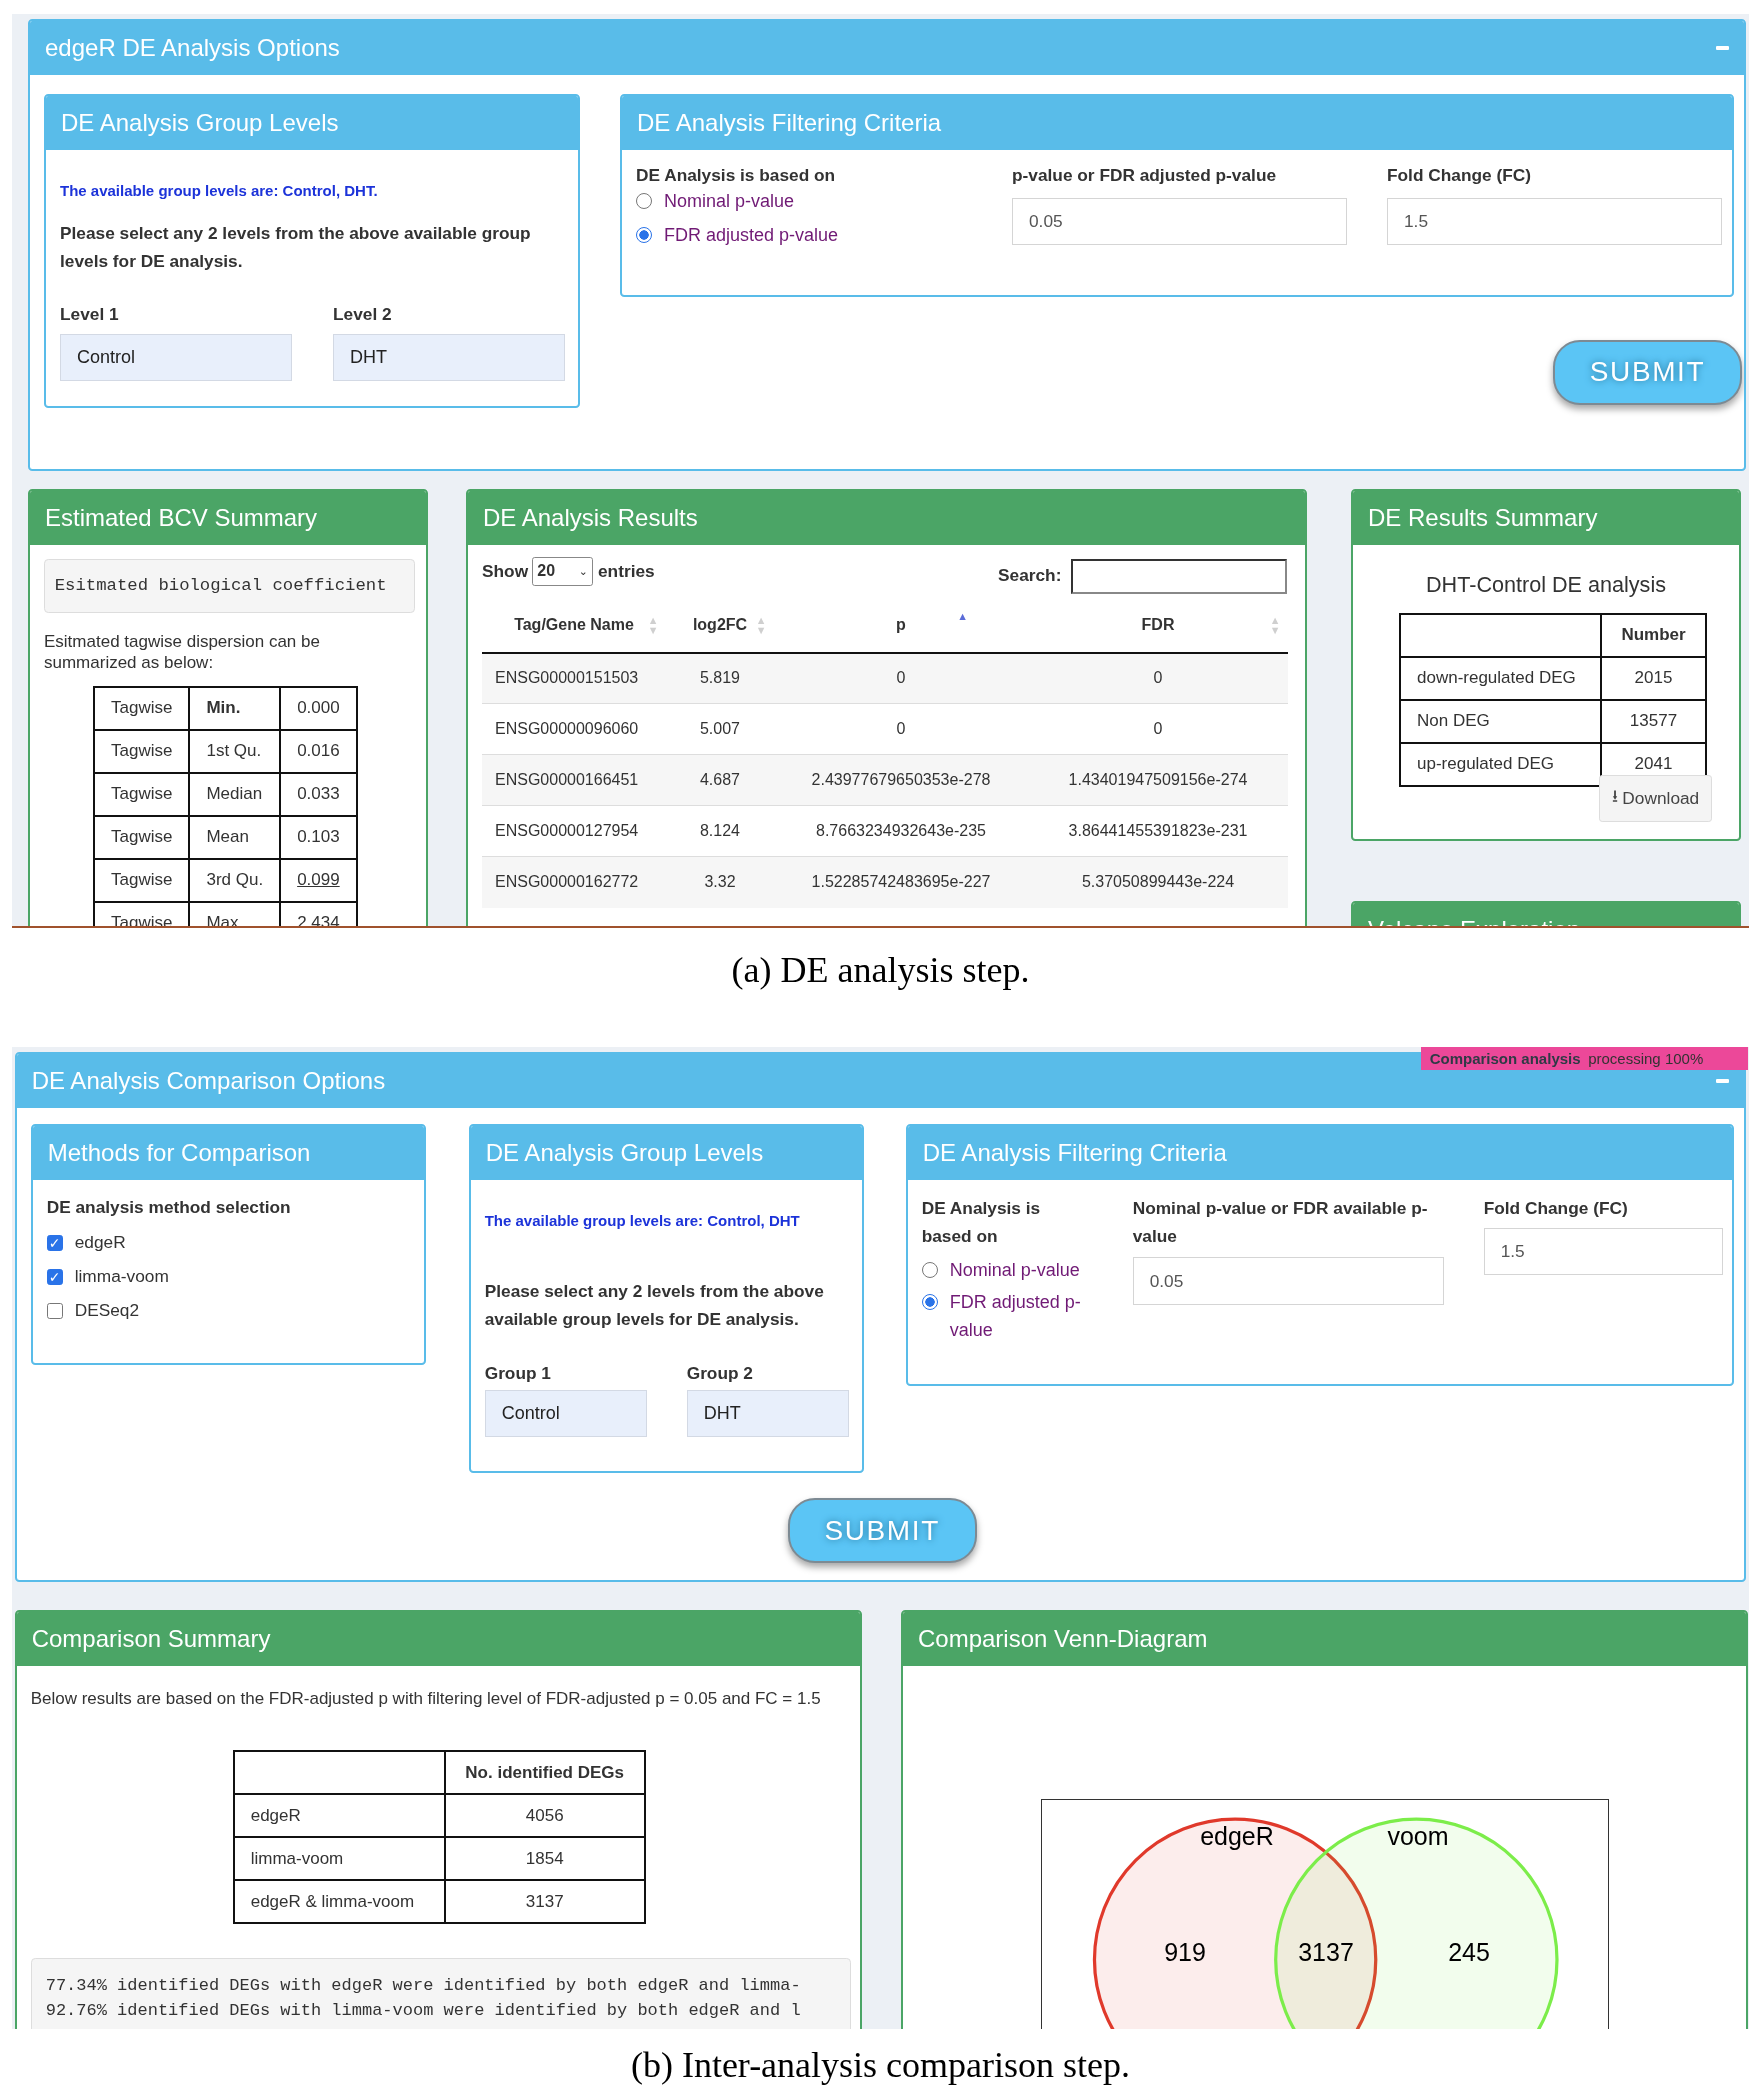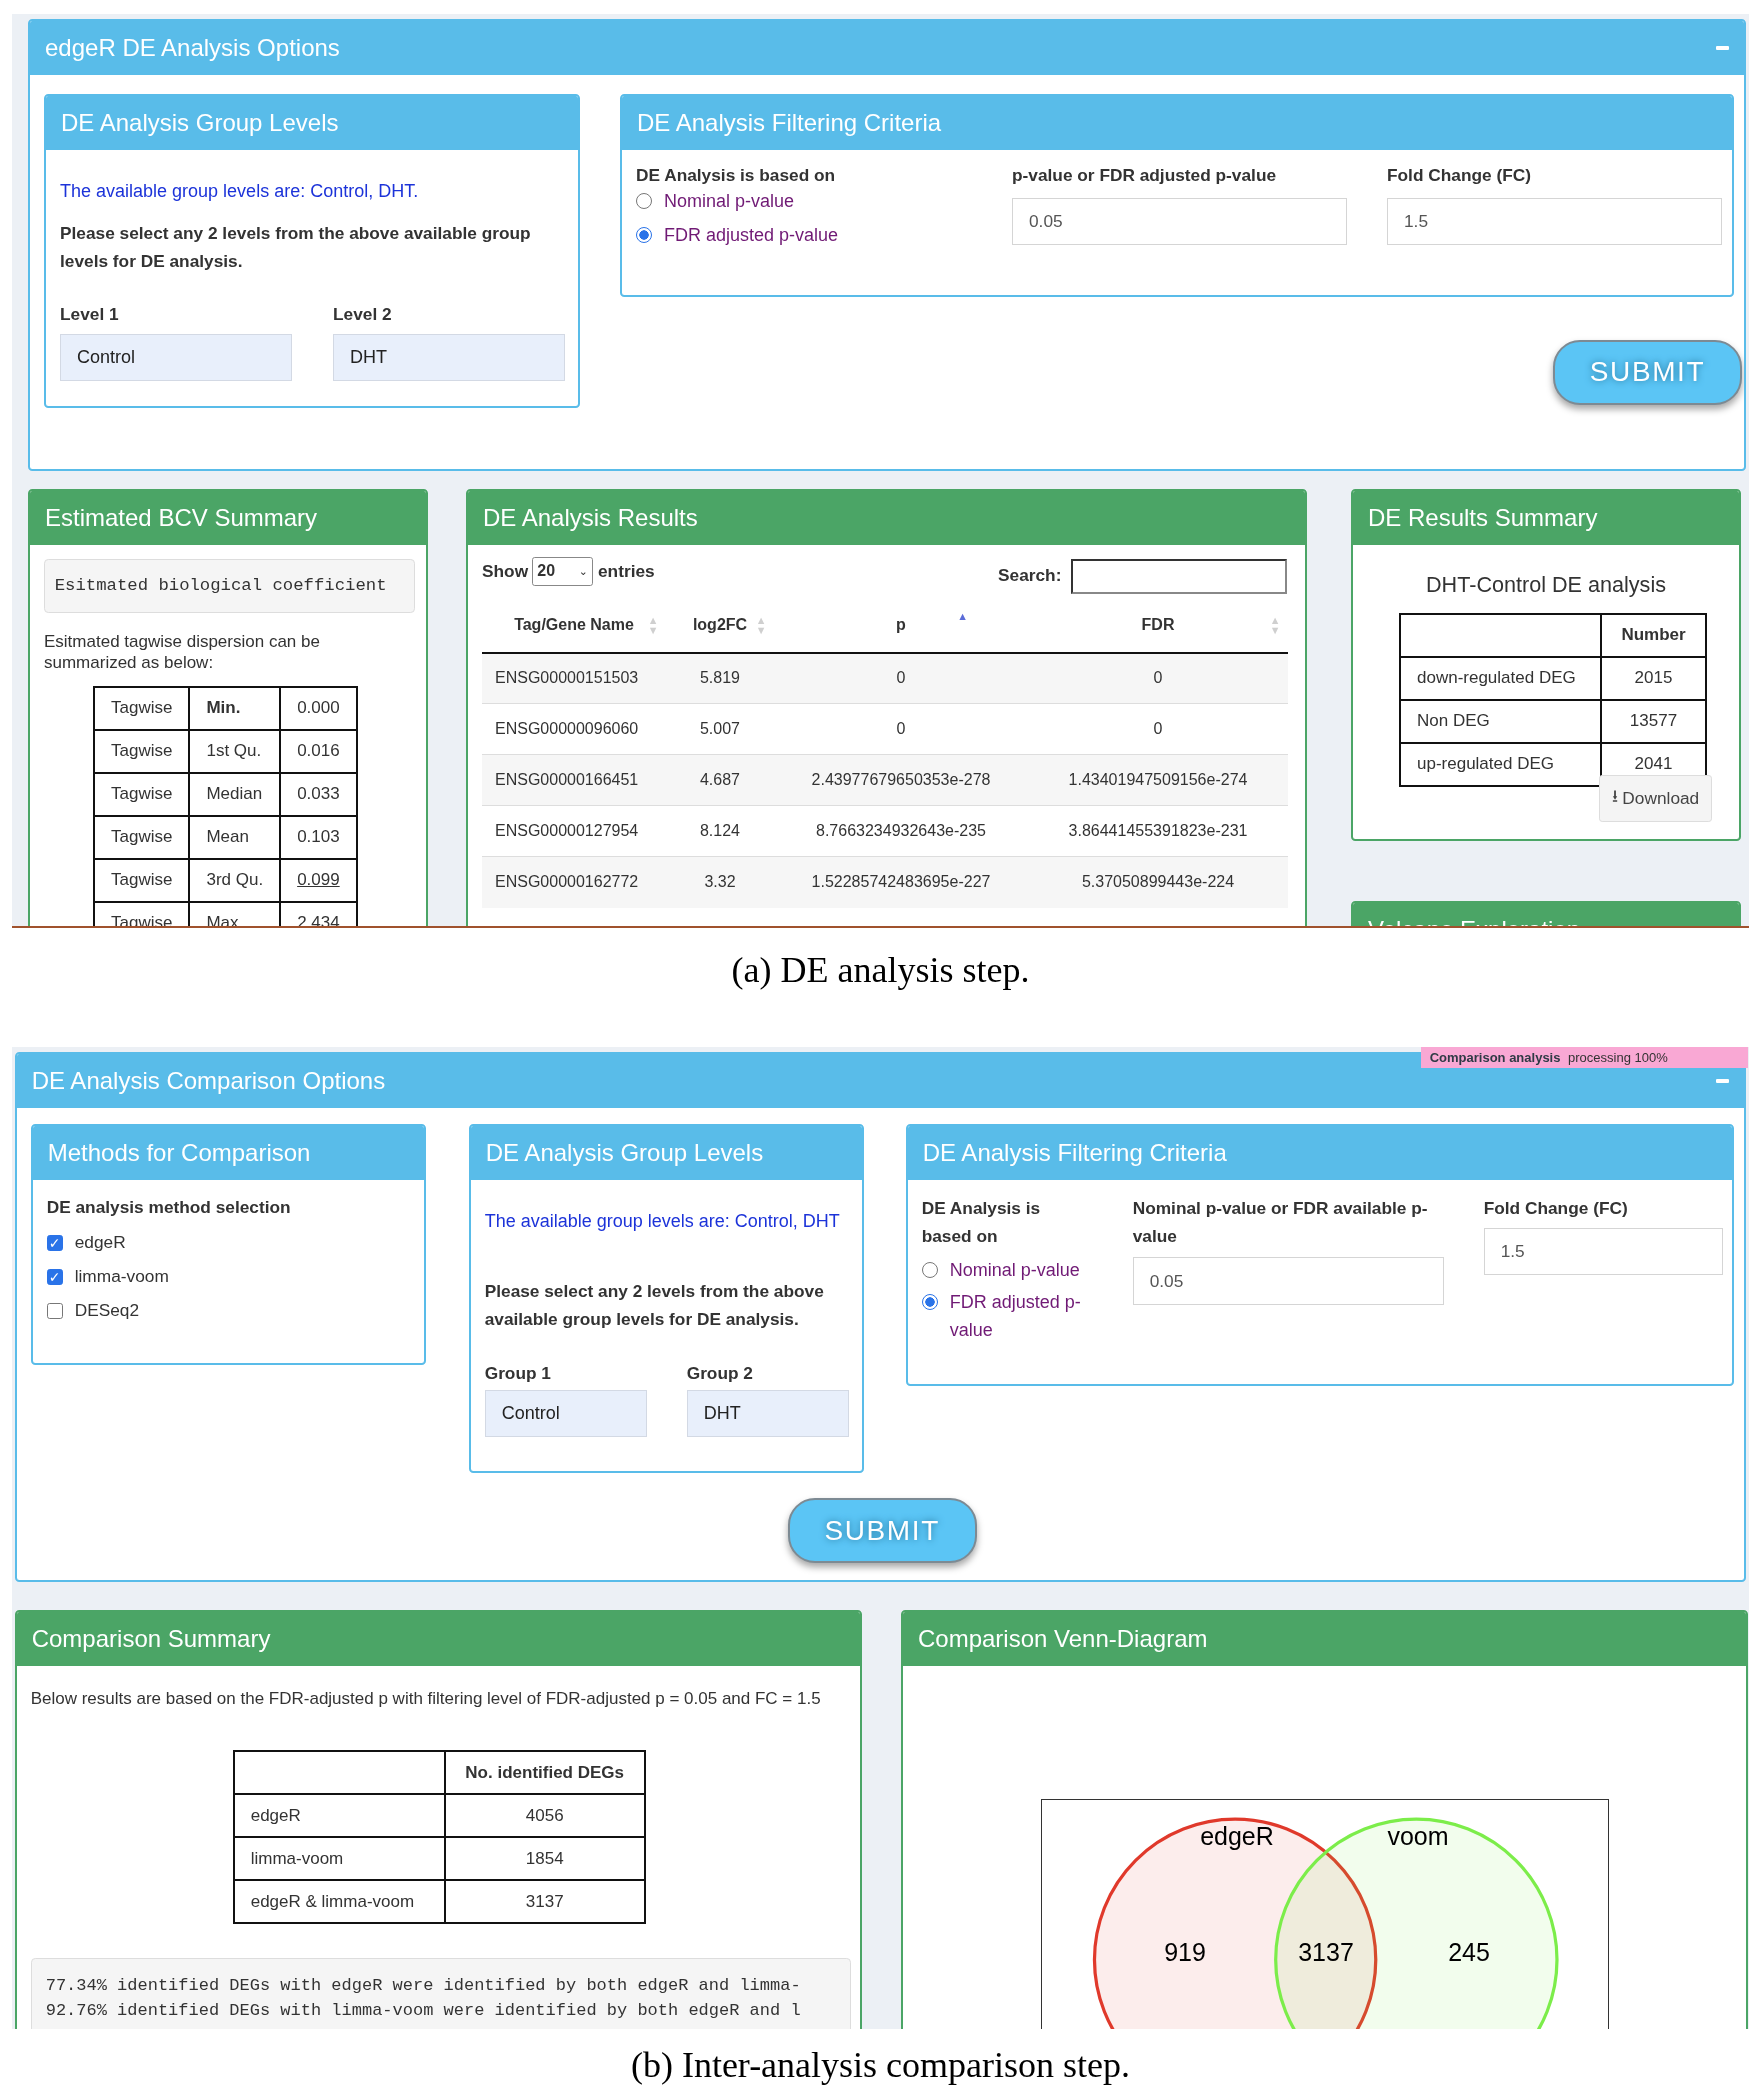--- a/index.html
+++ b/index.html
@@ -17,21 +17,21 @@
   .box.blue { border: 2.2px solid #59bce9; }
   .box.green { border: 2.2px solid #4ba566; }
   .box-header { height: 54px; padding: 0 15px; display: flex; align-items: center;
     font-size: 24px; color: #fff; }
   .blue > .box-header { background: #59bce9; }
   .green > .box-header { background: #4ba566; }
   .box-header .collapse { margin-left: auto; width: 13px; height: 3.8px; background: #fff; border-radius: 1.1px; }
 
   .lbl { font-weight: bold; font-size: 17.3px; color: #333; position: absolute; }
   .txt { font-size: 17.3px; position: absolute; }
-  .blue-note { color: #1c33d9; font-weight: normal; font-size: 18px; position: absolute; line-height: 28px; }
+  .blue-note { color: #1c33d9; font-weight: bold; font-size: 15px; position: absolute; line-height: 28px; }
   .bold-note { font-weight: bold; font-size: 17.3px; position: absolute; line-height: 28px; color: #333; }
 
   .sel-box { position: absolute; height: 47px; background: #e8effb; border: 1.6px solid #d3d9e4;
     font-size: 18px; padding-left: 16px; display: flex; align-items: center; color: #222; }
   .inp { position: absolute; height: 47px; background: #fff; border: 1.6px solid #d5d5d5;
     font-size: 17.3px; color: #555; padding-left: 16px; display: flex; align-items: center; }
 
   .radio { position: absolute; display: flex; align-items: center; font-size: 18px; color: #701a75; line-height: 28px; }
   .radio .dot { width: 16px; height: 16px; border-radius: 50%; border: 1.6px solid #777; margin-right: 12px; flex: none; background: #fff; }
   .radio .dot.on { border-color: #2a73e8; background: radial-gradient(circle, #2a73e8 45%, #fff 50%); }
@@ -54,21 +54,21 @@
   .dt-table { position: absolute; border-collapse: collapse; font-size: 16px; color: #333; }
   .dt-table th { height: 54px; font-weight: bold; border-bottom: 2.2px solid #111; position: relative; }
   .dt-table td { height: 51px; text-align: center; border-top: 1.6px solid #ddd; }
   .dt-table tr.odd td { background: #f6f6f6; }
   .sort { position: absolute; right: 7.6px; top: 16px; color: #cfcfcf; font-size: 10.8px; line-height: 10.8px; }
   .sort.asc { color: #5b6cd8; }
 
   .dl-btn { position: absolute; height: 47px; border: 1.6px solid #ddd; border-radius: 3.2px; background: #f4f4f4;
     font-size: 17.3px; color: #444; display: flex; align-items: center; padding: 0 12px; gap: 4.3px; }
 
-  .progress-note { position: absolute; background: #f9a8d4; font-size: 13px; padding: 3.2px 8.7px; color: #333; }
+  .progress-note { position: absolute; background: #ec4899; font-size: 15px; padding: 3.2px 8.7px; color: #333; }
   .progress-note b { color: #2f3a45; margin-right: 7.6px; }
 </style>
 </head>
 <body>
 
 <div class="shot" id="shot-a">
 
   <div class="box blue" style="left:16px; top:5.4px; width:1718px; height:452px;">
     <div class="box-header">
       <span>edgeR DE Analysis Options</span>

